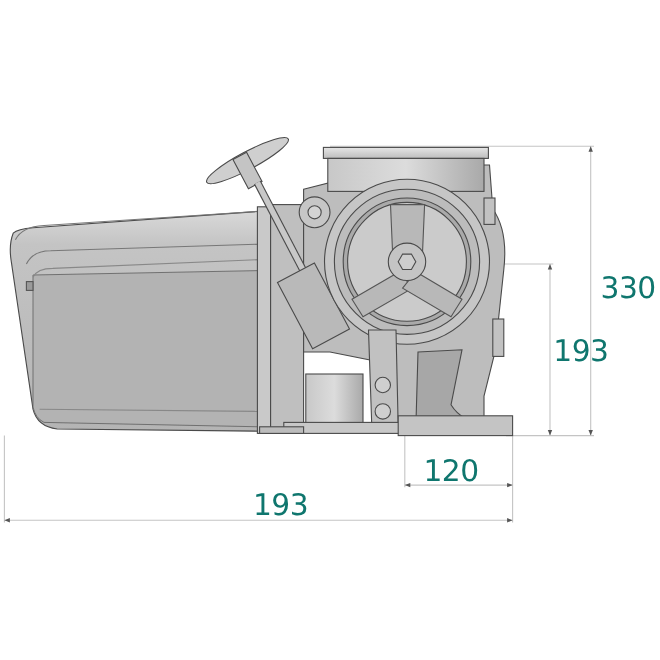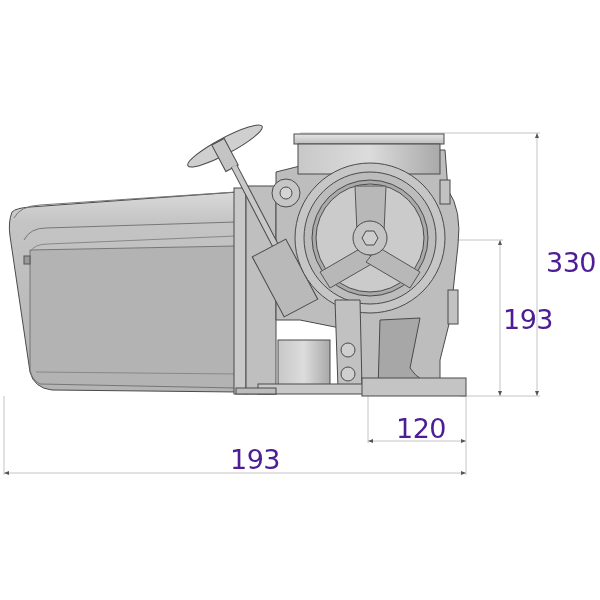--- a/index.html
+++ b/index.html
@@ -1,18 +1,18 @@
 <!DOCTYPE html>
 <html><head>
 <meta charset="utf-8">
 <style>
   html, body { margin: 0; padding: 0; background: #ffffff; }
   body { width: 600px; height: 600px; position: relative; overflow: hidden; font-family: "DejaVu Sans", sans-serif; }
   .drawing { position: absolute; left: 0; top: 0; width: 600px; height: 600px; }
-  .dim-label { position: absolute; font-family: "DejaVu Sans", sans-serif; font-size: 27px; color: #4c1d95; letter-spacing: -0.5px; line-height: 1; }
+  .dim-label { position: absolute; font-family: "DejaVu Sans", sans-serif; font-size: 27px; color: #0f766e; letter-spacing: -0.5px; line-height: 1; }
 </style>
 </head>
 <body>
 
 <svg class="drawing" viewBox="0 0 600 600" xmlns="http://www.w3.org/2000/svg">
   <defs>
     <linearGradient id="motorGrad" x1="0" y1="0" x2="0" y2="1">
       <stop offset="0" stop-color="#d9d9d9"></stop>
       <stop offset="0.15" stop-color="#c4c4c4"></stop>
       <stop offset="1" stop-color="#b4b4b4"></stop>
@@ -113,14 +113,14 @@
   <g stroke="#4a4a4a" stroke-width="1">
     <rect x="278" y="340" width="52" height="52" fill="url(#gypsyGrad)"></rect>
     <rect x="258" y="384" width="106" height="10" fill="#c8c8c8"></rect>
     <rect x="362" y="378" width="104" height="18" fill="#c4c4c4"></rect>
     <rect x="236" y="388" width="40" height="6" fill="#bcbcbc"></rect>
   </g>
 </svg>
 
 <div class="dim-label" style="left:546px; top:249px;">330</div>
 <div class="dim-label" style="left:503px; top:306px;">193</div>
-<div class="dim-label" style="left:396px; top:415px;">120</div>
+<div class="dim-label" style="left:385px; top:415px;">120</div>
 <div class="dim-label" style="left:230px; top:446px;">193</div>
 
 </body></html>

